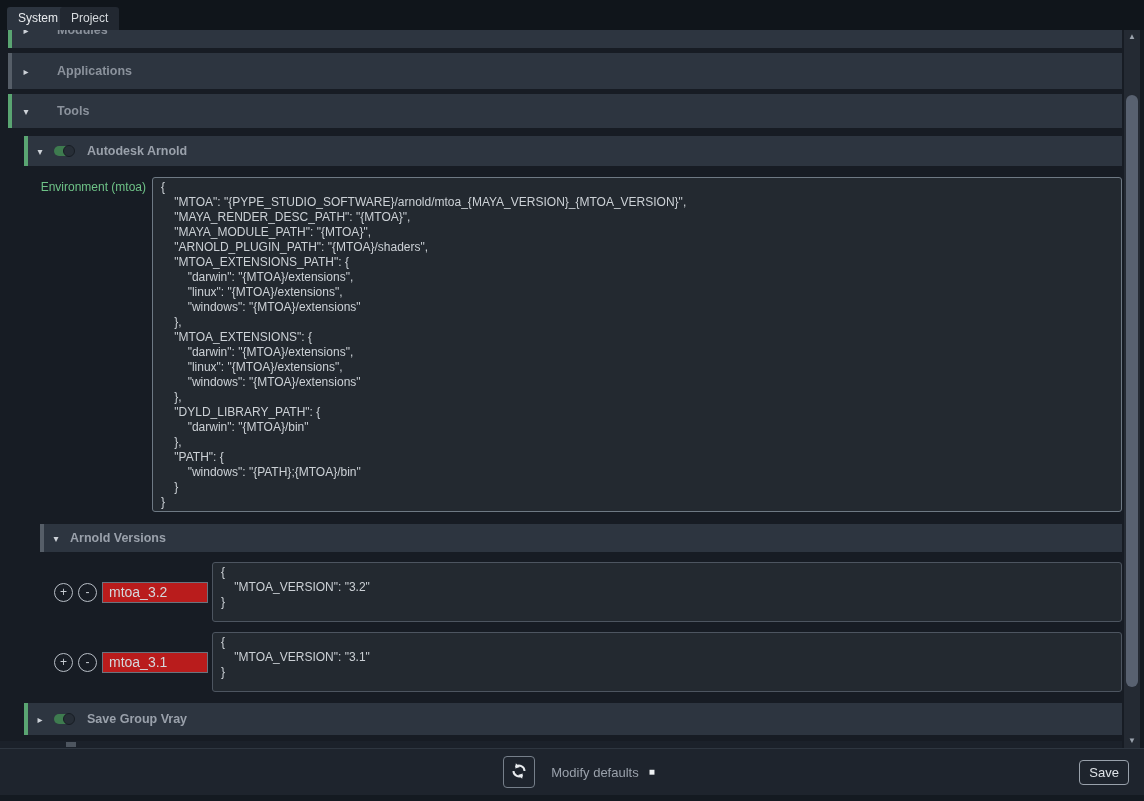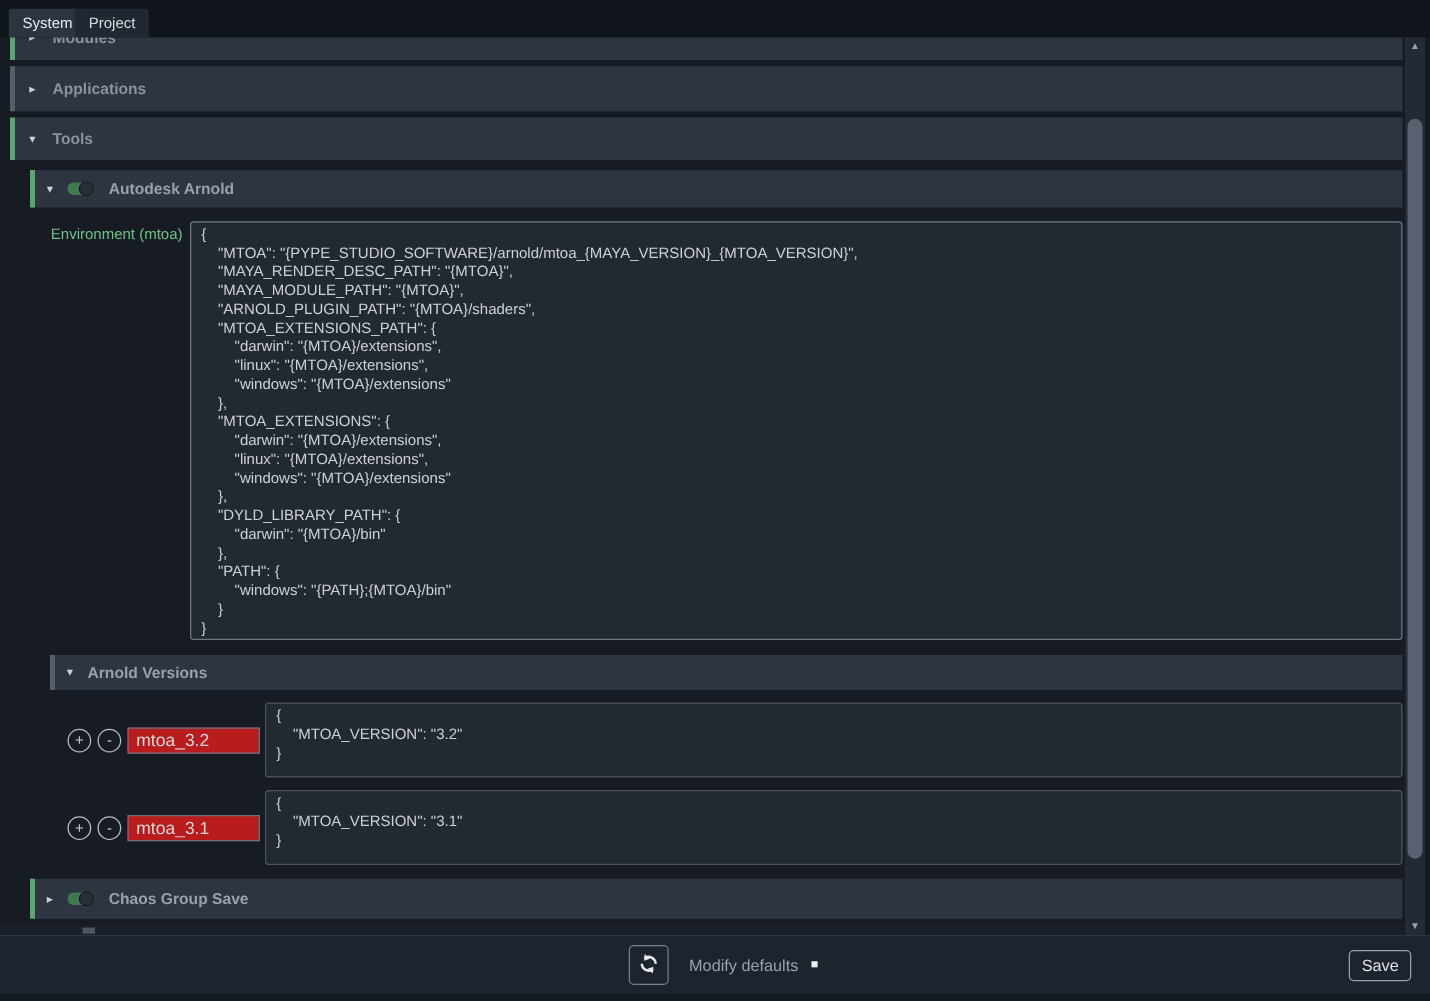--- a/index.html
+++ b/index.html
@@ -15,21 +15,21 @@
 
   
   .scrollarea { position:absolute; top:30px; left:0; width:1124px; height:718px; background:#171c24; overflow:hidden; }
 
   .hdr { position:absolute; display:flex; align-items:center; background:#2d3540; }
   .hdr .bar { position:absolute; left:0; top:0; bottom:0; width:4px; }
   .bar.green { background:#5aa572; }
   .bar.gray  { background:#565e68; }
   .arrow { font-size:10px; color:#cdd2d8; width:12px; text-align:center; flex:0 0 auto; }
   .hdr1 { left:8px; width:1114px; height:36px; padding-left:12px; }
-  .hdr1 .title { font-size:12.5px; font-weight:bold; color:#8b929c; margin-left:10px; }
+  .hdr1 .title { font-size:12.5px; font-weight:bold; color:#8b929c; margin-left:25px; }
   .hdr2 { height:30px; padding-left:10px; }
   .hdr2 .title { font-size:12.5px; font-weight:bold; color:#9aa1ab;text-align:right; }
 
   .toggle { position:relative; width:20px; height:10px; border-radius:5px; background:#3e7b4f;
             margin:0 13px 0 8px; flex:0 0 auto; }
   .toggle .knob { position:absolute; right:-1px; top:-1px; width:12px; height:12px; border-radius:50%;
                   background:#272e37; border:1px solid #181d24; }
 
   textarea.json { background:#232930; border:1px solid #6e7984; border-radius:3px; color:#ccd1d6;
                   font-family:"Liberation Sans", sans-serif; font-size:12px; line-height:15px;
@@ -156,21 +156,21 @@
     "MTOA_VERSION": "3.1"
 }</textarea>
     </div>
 
     <div class="hdr hdr2" style="top:673px; left:24px; width:1098px; height:32px;">
       <span class="bar green"></span>
       <span class="arrow">▸</span>
       <span class="toggle">
           <span class="knob"></span>
         </span>
-      <span class="title">Chaos Group Save</span>
+      <span class="title">Save Group Vray</span>
     </div>
 
     <div class="hscroll">
       <div class="hthumb"></div>
     </div>
   </div>
 
   <div class="vscroll">
     <div class="vbtn up">▲</div>
     <div class="vthumb"></div>

